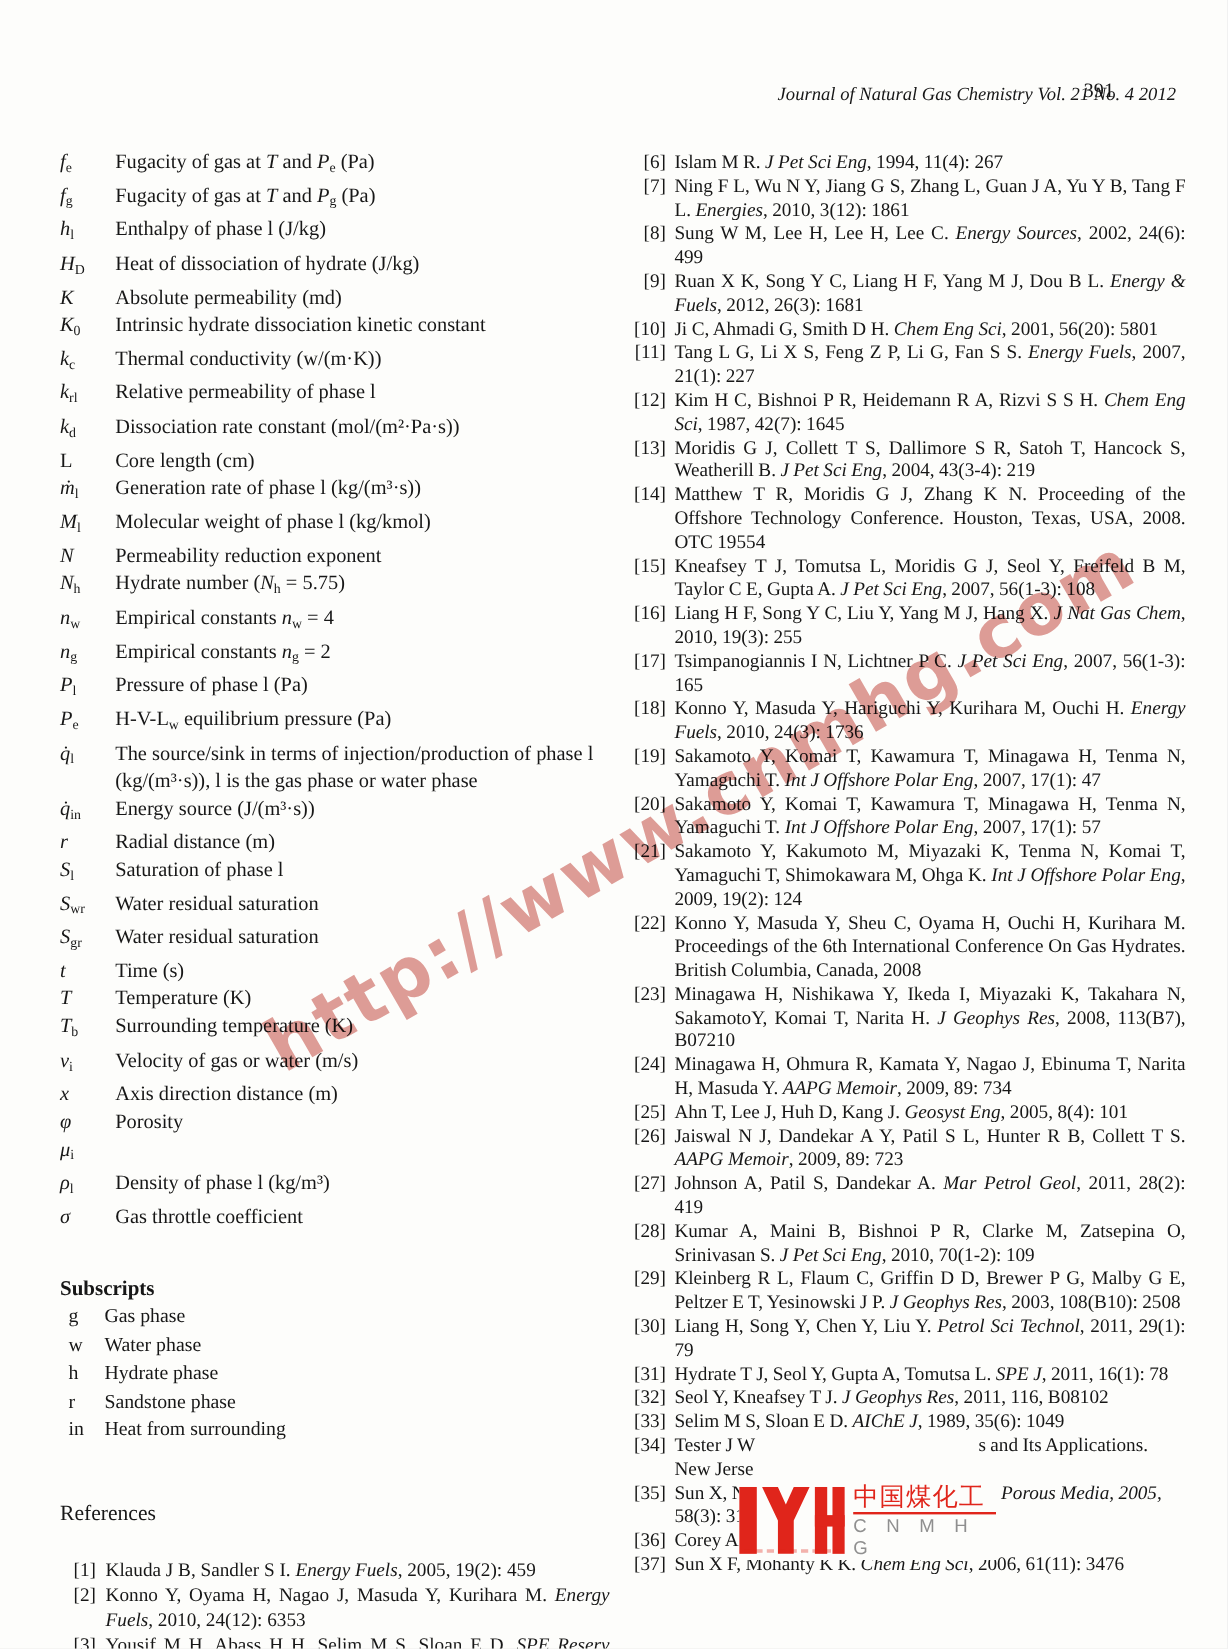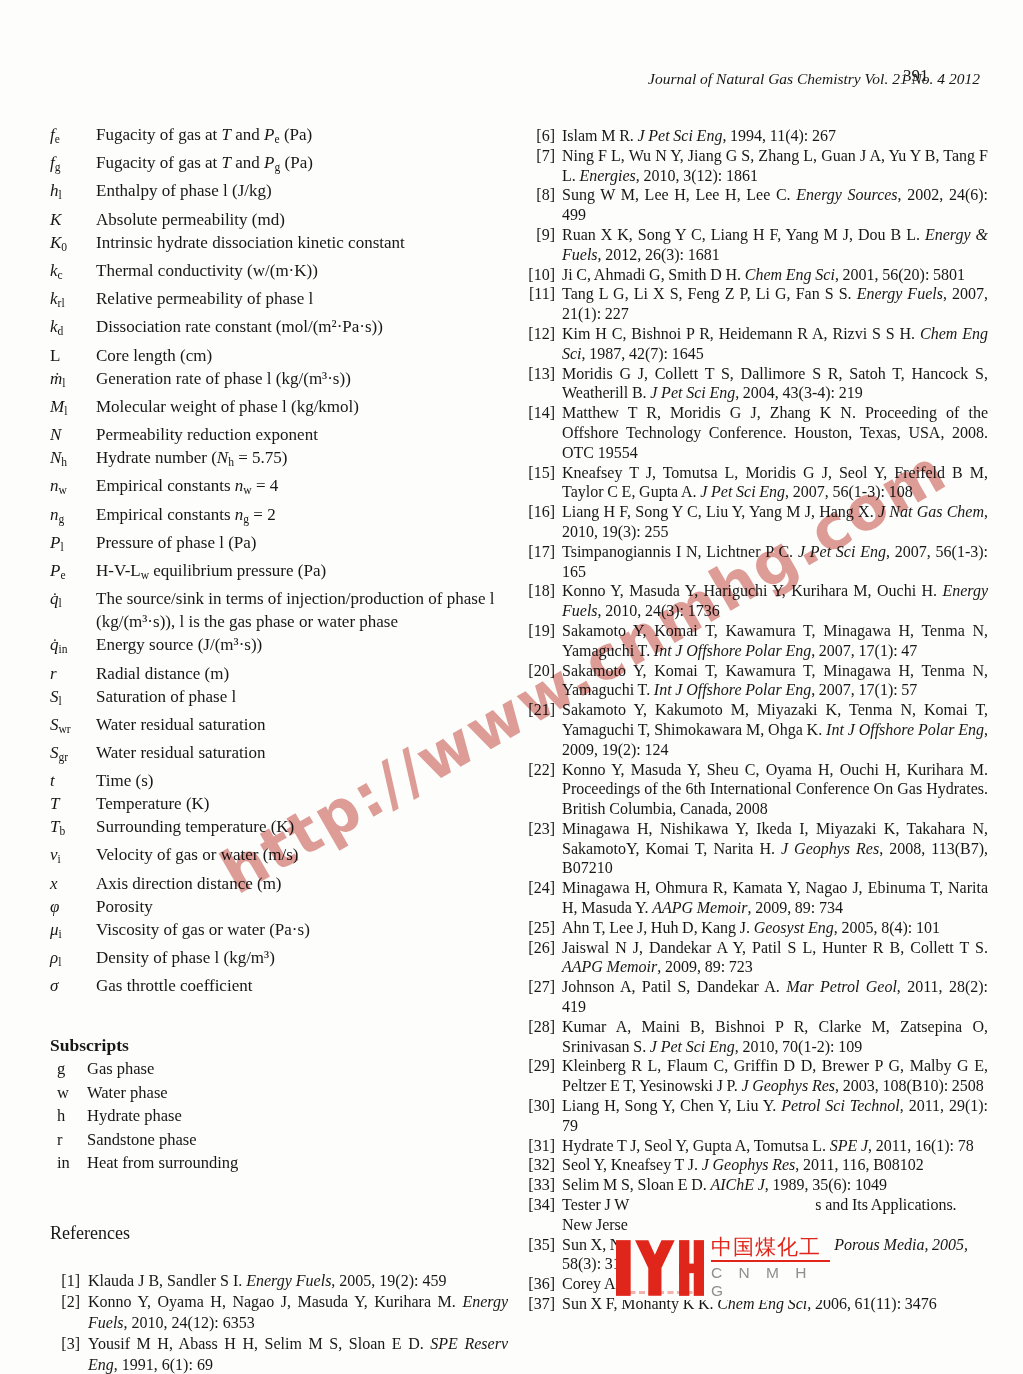--- a/index.html
+++ b/index.html
@@ -59,20 +59,24 @@
         </div>
         <div class="nrow">
           <span class="nsym"><span class="it ">f</span><span class="sb">g</span></span>
           <span class="ndef"><span>Fugacity of gas at </span><span class="it ">T</span><span> and </span><span class="it ">P</span><span class="sb">g</span><span> (Pa)</span></span>
         </div>
         <div class="nrow">
           <span class="nsym"><span class="it ">h</span><span class="sb">l</span></span>
           <span class="ndef"><span>Enthalpy of phase l (J/kg)</span></span>
         </div>
         <div class="nrow">
+          <span class="nsym"><span class="it ">H</span><span class="sb">D</span></span>
+          <span class="ndef"><span>Heat of dissociation of hydrate (J/kg)</span></span>
+        </div>
+        <div class="nrow">
           <span class="nsym"><span class="it ">K</span></span>
           <span class="ndef"><span>Absolute permeability (md)</span></span>
         </div>
         <div class="nrow">
           <span class="nsym"><span class="it ">K</span><span class="sb">0</span></span>
           <span class="ndef"><span>Intrinsic hydrate dissociation kinetic constant</span></span>
         </div>
         <div class="nrow">
           <span class="nsym"><span class="it ">k</span><span class="sb">c</span></span>
           <span class="ndef"><span>Thermal conductivity (w/(m·K))</span></span>
@@ -164,21 +168,20 @@
         <div class="nrow">
           <span class="nsym"><span class="it ">x</span></span>
           <span class="ndef"><span>Axis direction distance (m)</span></span>
         </div>
         <div class="nrow">
           <span class="nsym"><span class="it ">φ</span></span>
           <span class="ndef"><span>Porosity</span></span>
         </div>
         <div class="nrow">
           <span class="nsym"><span class="it ">μ</span><span class="sb">i</span></span>
-          <span class="ndef"><span>Viscosity of gas or water (Pa·s)</span></span>
         </div>
         <div class="nrow">
           <span class="nsym"><span class="it ">ρ</span><span class="sb">l</span></span>
           <span class="ndef"><span>Density of phase l (kg/m³)</span></span>
         </div>
         <div class="nrow">
           <span class="nsym"><span class="it ">σ</span></span>
           <span class="ndef"><span>Gas throttle coefficient</span></span>
         </div>
       </div>

